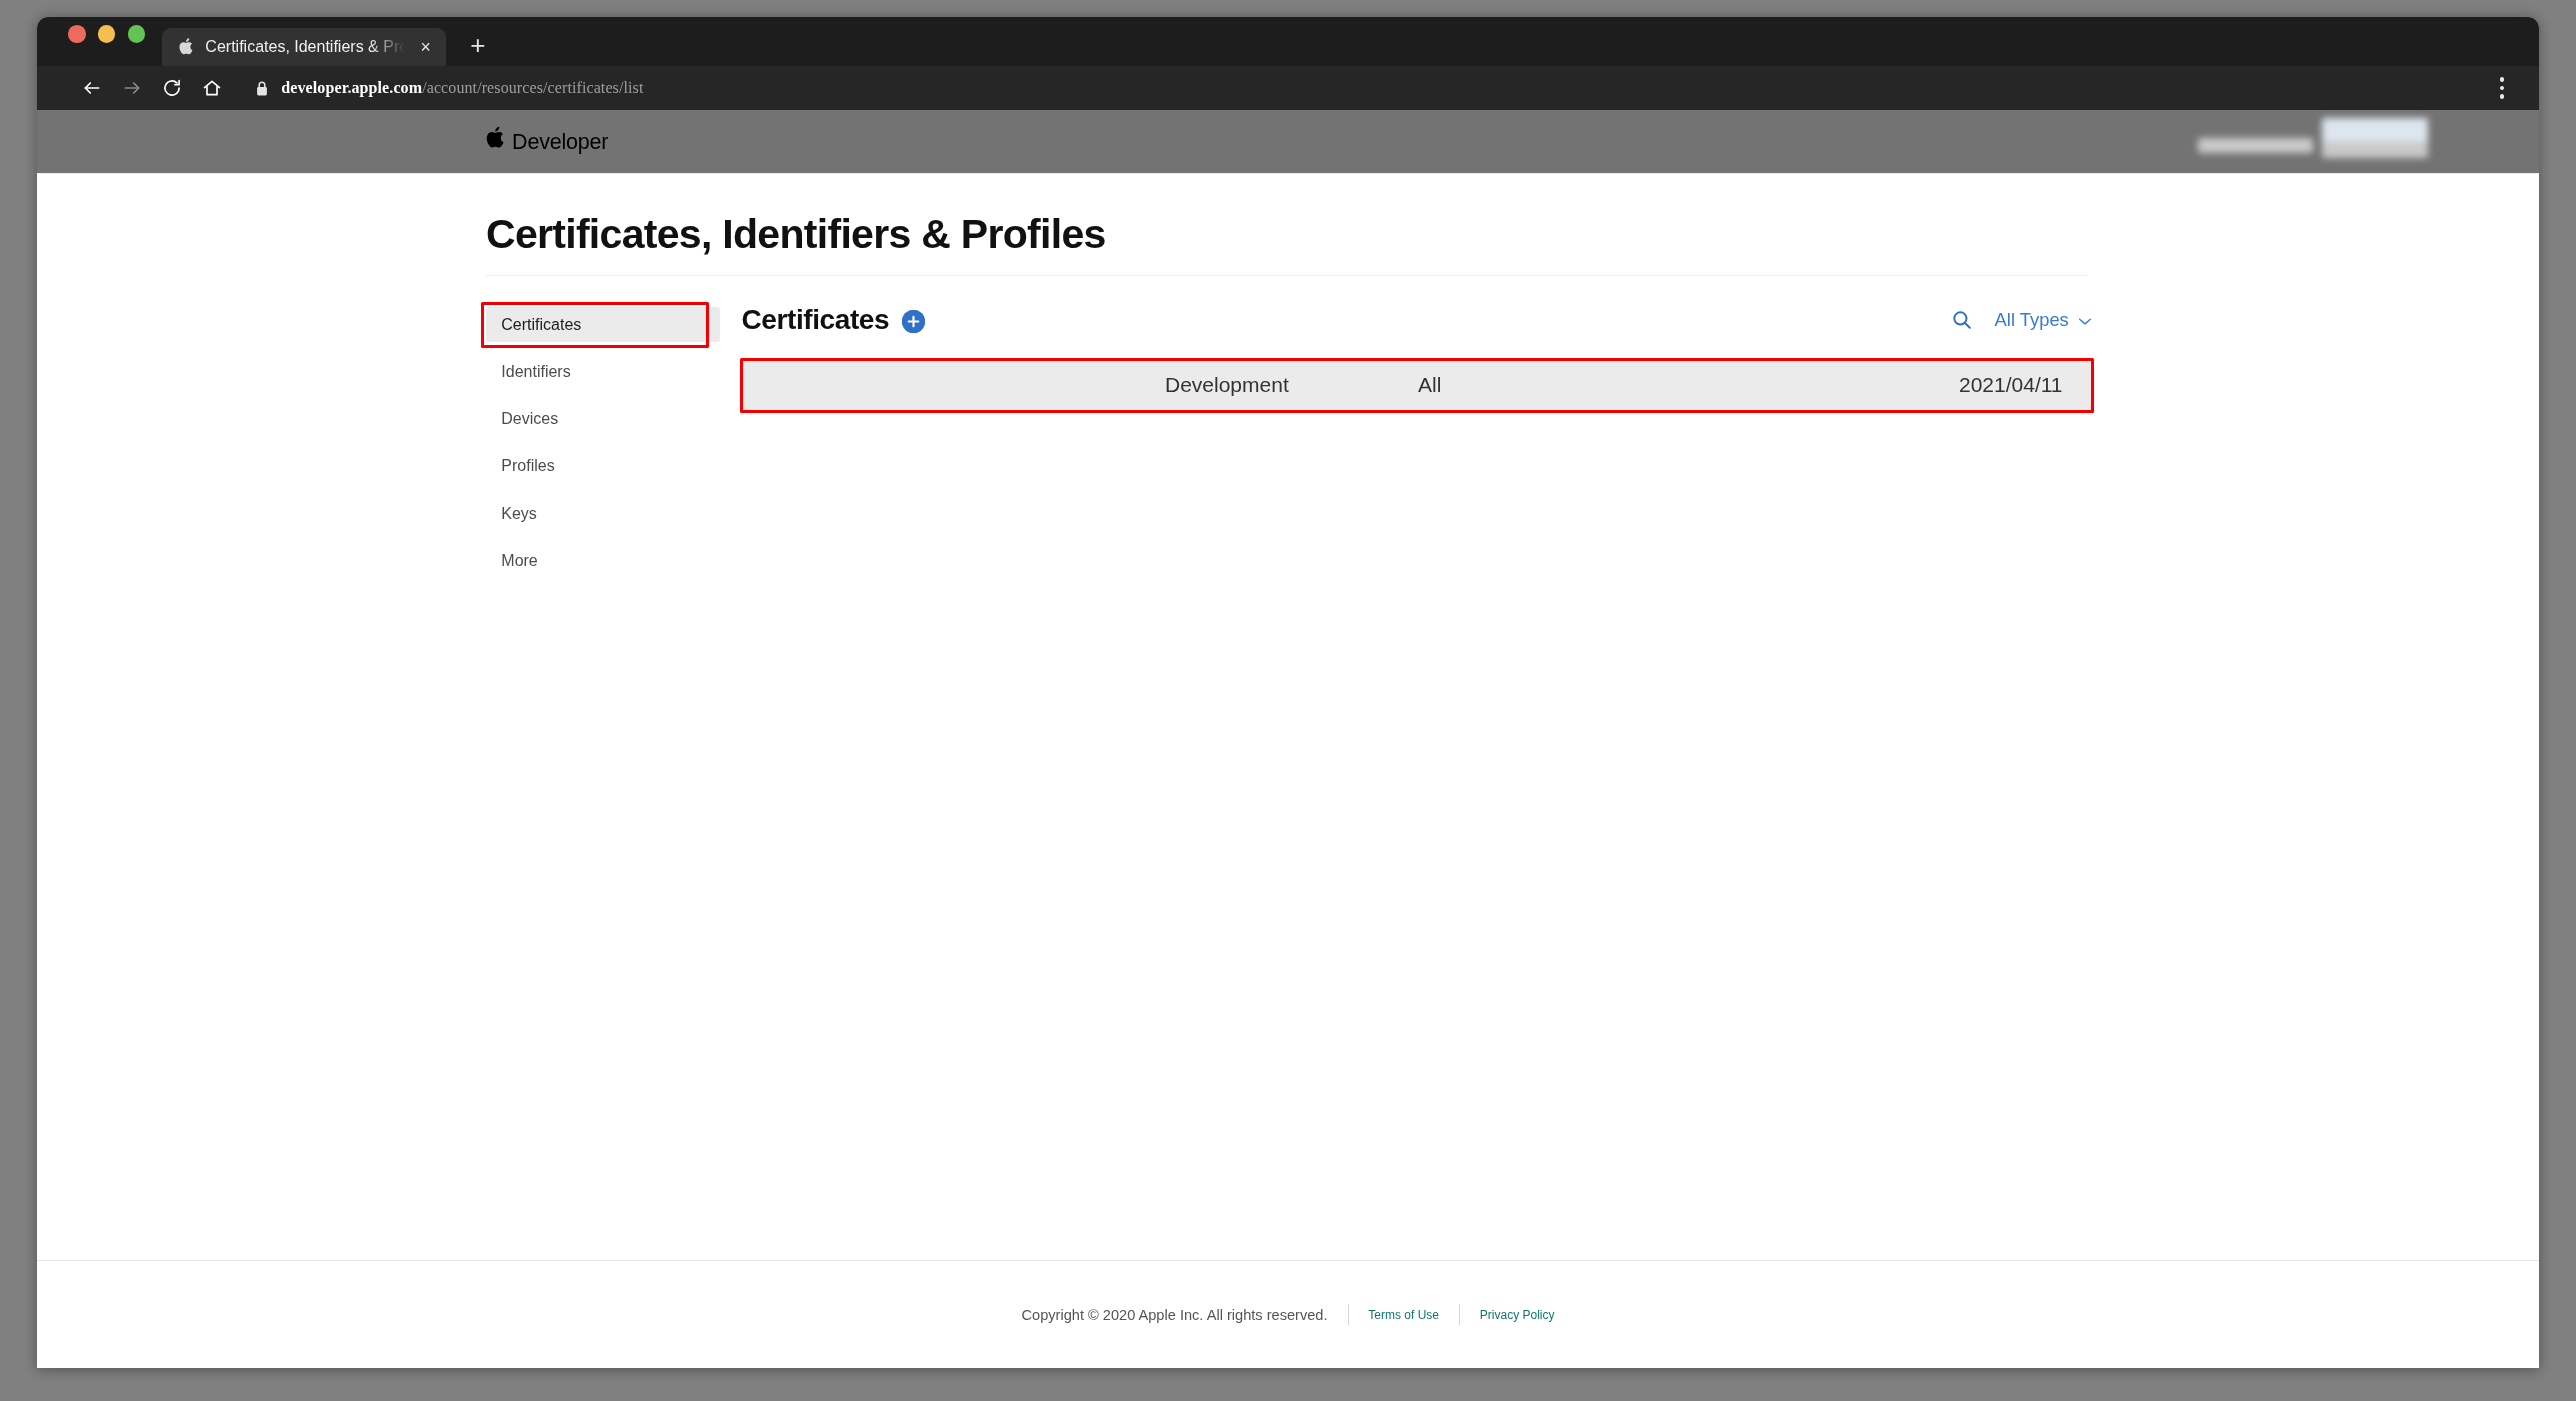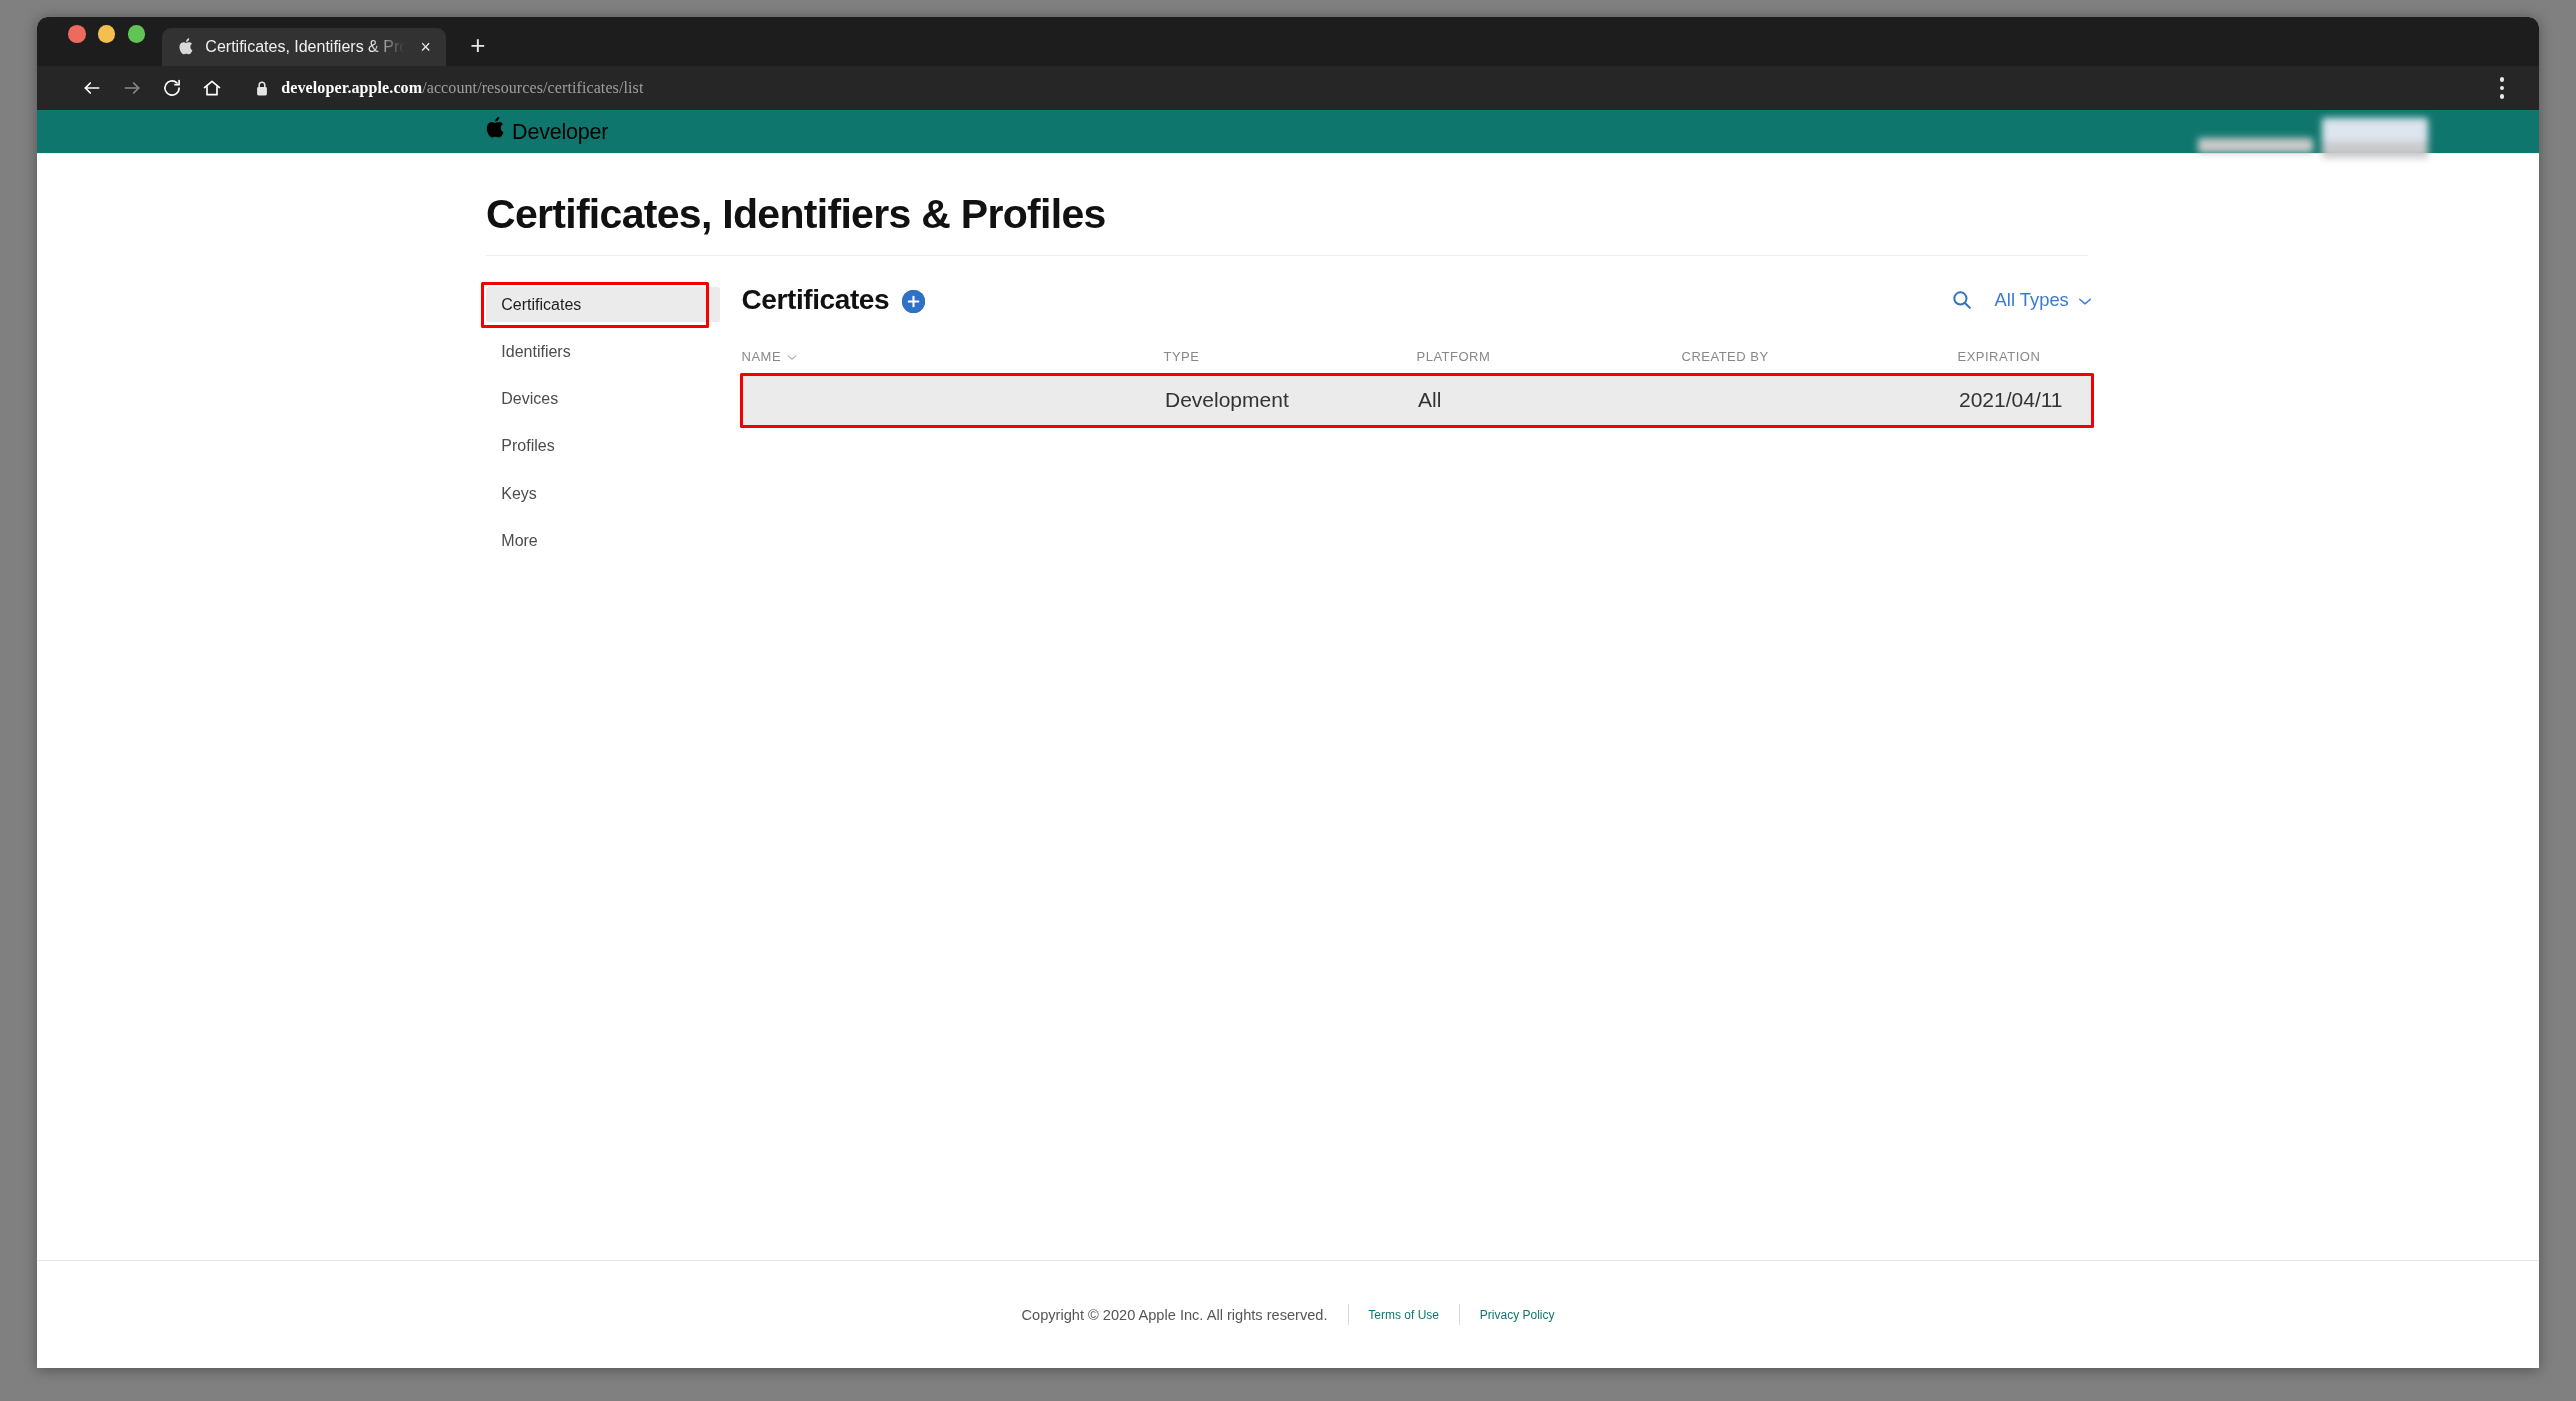--- a/index.html
+++ b/index.html
@@ -137,22 +137,22 @@
   
   .viewport {
     position: relative;
     height: calc(1351px - 49px - 44px);
     background: #ffffff;
     overflow: hidden;
   }
 
   
   .apple-header {
-    height: 44px;
-    background: #0f766e;
+    height: 64px;
+    background: #737373;
     border-bottom: 0.8px solid #eeeeee;
     position: relative;
   }
   .dev-logo {
     position: absolute;
     left: 449px;
     top: 50%;
     transform: translateY(-50%);
     display: flex;
     align-items: center;
@@ -488,42 +488,20 @@
                   <svg width="14" height="9.2" viewBox="0 0 18 12" fill="none" stroke="currentColor" stroke-width="1.8" stroke-linecap="round" stroke-linejoin="round">
                     <polyline points="2,3 9,9 16,3"></polyline>
                   </svg>
                 </span>
               </span>
             </div>
           </div>
 
           <div class="cert-table">
 
-            <div class="t-row t-head">
-              <div class="th c-name">
-                <span>NAME</span>
-                <span>
-                  <svg width="10" height="7" viewBox="0 0 14 9" fill="none" stroke="#888" stroke-width="1.4" stroke-linecap="round" stroke-linejoin="round">
-                    <polyline points="1.5,2 7,7 12.5,2"></polyline>
-                  </svg>
-                </span>
-              </div>
-              <div class="th c-type">
-                <span>TYPE</span>
-              </div>
-              <div class="th c-plat">
-                <span>PLATFORM</span>
-              </div>
-              <div class="th c-created">
-                <span>CREATED BY</span>
-              </div>
-              <div class="th c-exp">
-                <span>EXPIRATION</span>
-              </div>
-            </div>
 
             <div class="t-row t-body-row">
               <div class="cell c-name">
                 <span class="blur-name"></span>
               </div>
               <div class="cell c-type">Development</div>
               <div class="cell c-plat">All</div>
               <div class="cell c-created">
                 <span class="blur-creator"></span>
               </div>

